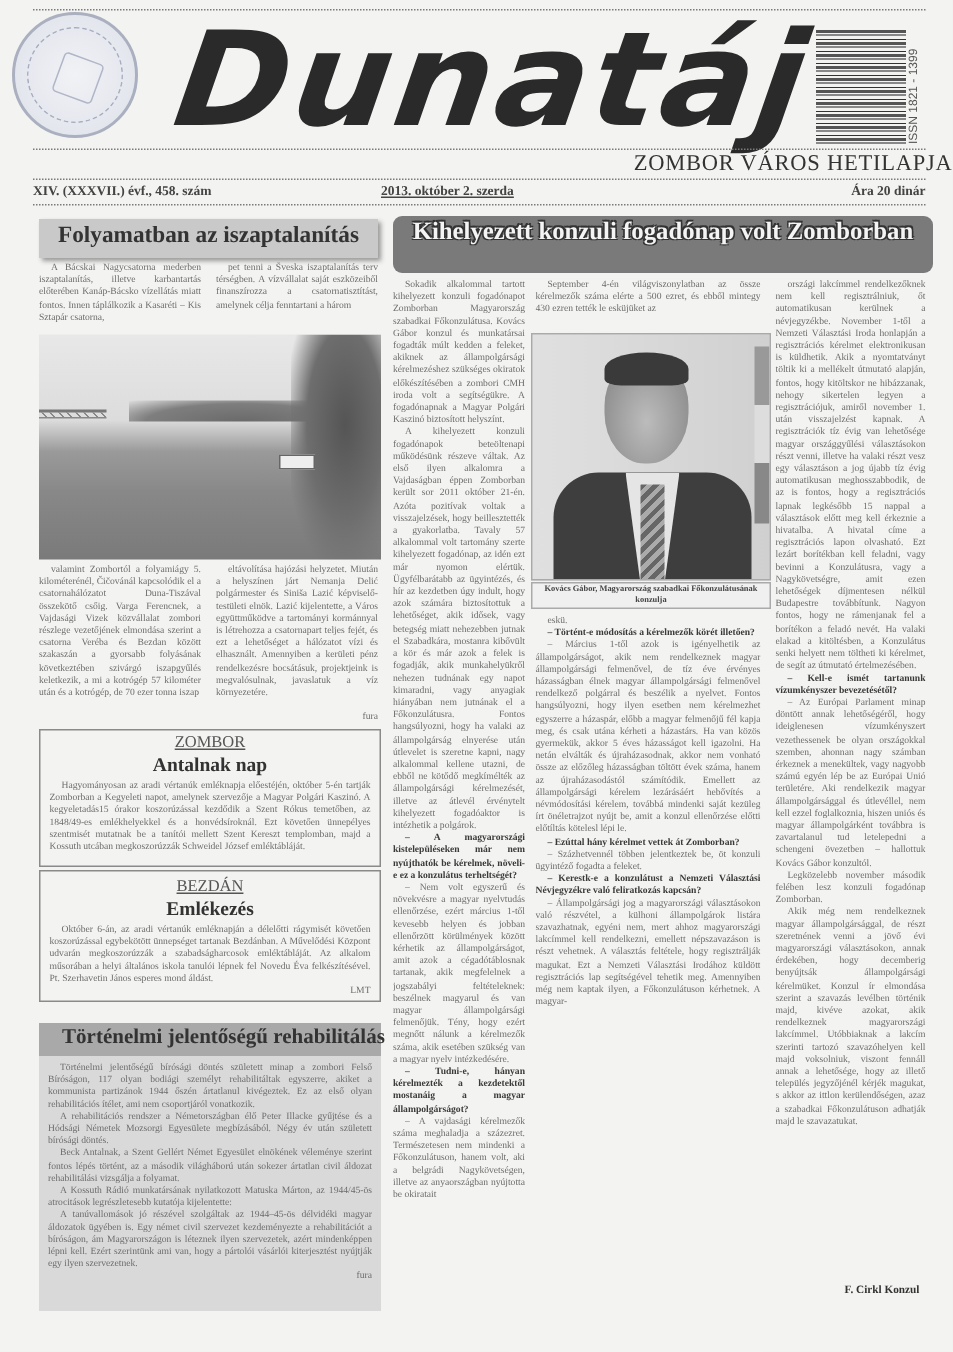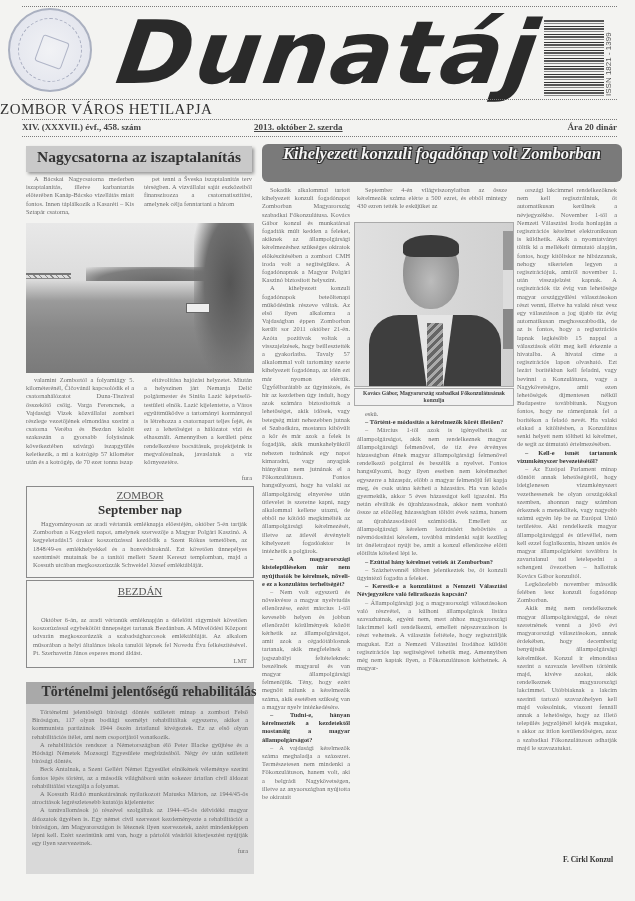--- a/index.html
+++ b/index.html
@@ -15,21 +15,21 @@
   .seal::before { content: ""; position: absolute; left: 8px; top: 8px; right: 8px; bottom: 8px; border-radius: 50%; border: 1px dashed #a7acbf; }
   .seal::after { content: ""; position: absolute; left: 28px; top: 28px; width: 26px; height: 26px; border-radius: 3px; border: 1px solid #b0b5c7; transform: rotate(20deg); }
   .logo { position: absolute; left: 118px; top: 4px; width: 420px; height: 100px;
           font-family: "DejaVu Sans", sans-serif; font-weight: bold; font-style: italic;
           font-size: 92px; line-height: 100px; color: #2a2a2a; letter-spacing: 2px;
           transform: skewX(-8deg) scaleY(0.95); }
   .barcode { position: absolute; left: 544px; top: 20px; width: 60px; height: 76px;
              background: repeating-linear-gradient(to bottom, #555 0 2px, #f3f3f1 2px 3px, #888 3px 4px, #f3f3f1 4px 6px, #333 6px 7px, #f3f3f1 7px 8px); }
   .barcode-num { position: absolute; left: 604px; top: 22px; width: 14px; height: 74px; font-size: 8px; color: #555;
                  writing-mode: vertical-rl; transform: rotate(180deg); font-family: "Liberation Sans", sans-serif; }
-  .subtitle { position: absolute; left: 0; width: 635px; top: 101px; text-align: left; font-size: 15px; color: #333; letter-spacing: 0.5px; }
+  .subtitle { position: absolute; left: 0; width: 635px; top: 101px; text-align: right; font-size: 15px; color: #333; letter-spacing: 0.5px; }
   .issue-row { position: absolute; left: 22px; right: 18px; top: 122px; height: 14px; font-size: 9px; font-weight: bold; color: #444; }
   .issue-left { position: absolute; left: 0; }
   .issue-mid { position: absolute; left: 232px; text-decoration: underline; }
   .issue-right { position: absolute; right: 0; }
 
   
   .txt { font-size: 6.4px; line-height: 8.2px; color: #6c6c6c; text-align: justify; }
   .txt p { text-indent: 8px; }
   .txt .q { font-weight: bold; color: #3a3a3a; }
 
@@ -58,21 +58,21 @@
 
   
   .rehab { position: absolute; left: 26px; top: 682px; width: 228px; height: 192px; background: #d9d9d9; }
   .rehab-head { position: absolute; left: 0; top: 0; width: 228px; height: 22px; background: #a9a9a9; }
   .rehab-title { position: absolute; left: 0; top: 2px; width: 246px; text-align: center; font-size: 14px; font-weight: bold; color: #333; }
   .rehab-text { position: absolute; left: 6px; right: 6px; top: 26px; }
 
   
   .main-head { position: absolute; left: 262px; top: 144px; width: 360px; height: 38px; background: #7a7a7a; border-radius: 6px; }
   .main-title { position: absolute; left: 262px; top: 145px; width: 360px; text-align: center; font-size: 16.5px; line-height: 18px; font-weight: bold; color: #f4f4f4;
-                text-shadow: 1px 1px 0 #333, -1px -1px 0 #333, 1px -1px 0 #333, -1px 1px 0 #333; font-style: italic; }
+                text-shadow: 1px 1px 0 #333, -1px -1px 0 #333, 1px -1px 0 #333, -1px 1px 0 #333; }
   .mcol { position: absolute; overflow: hidden; }
   .photo2 { position: absolute; left: 354px; top: 222px; width: 160px; height: 165px; background: #d4d4d4; border: 1px solid #aaa; overflow: hidden; }
   .photo2 .bg { position: absolute; inset: 0; background: linear-gradient(to right, #e0e0e0 0%, #d0d0d0 100%); }
   .photo2 .head { position: absolute; left: 48px; top: 16px; width: 56px; height: 70px; border-radius: 45% 45% 48% 48%; background: radial-gradient(ellipse at 50% 60%, #bcbcbc 0%, #8e8e8e 80%); }
   .photo2 .hair { position: absolute; left: 48px; top: 12px; width: 56px; height: 22px; border-radius: 50% 50% 20% 20%; background: #3a3a3a; }
   .photo2 .body { position: absolute; left: 14px; top: 92px; width: 132px; height: 80px; border-radius: 30px 30px 0 0; background: #3e3e3e; }
   .photo2 .shirt { position: absolute; left: 62px; top: 92px; width: 36px; height: 80px; background: #e5e5e5; clip-path: polygon(0 0, 100% 0, 70% 100%, 30% 100%); }
   .photo2 .tie { position: absolute; left: 72px; top: 100px; width: 16px; height: 70px; background: repeating-linear-gradient(135deg, #666 0 3px, #aaa 3px 6px); }
   .photo2 .flag { position: absolute; right: 0; top: 8px; width: 10px; height: 118px; background: linear-gradient(to bottom, #999 0 33%, #ddd 33% 66%, #888 66% 100%); }
   .caption { position: absolute; left: 354px; top: 388px; width: 160px; height: 18px; border: 1px solid #aaa; text-align: center; font-size: 5.6px; line-height: 7.4px; color: #444; font-weight: bold; background: #f0f0f0; padding-top: 1px; }
@@ -93,21 +93,21 @@
   <div class="subtitle">ZOMBOR VÁROS HETILAPJA</div>
   <div class="dotline" style="top:119px;"></div>
   <div class="issue-row">
     <span class="issue-left">XIV. (XXXVII.) évf., 458. szám</span>
     <span class="issue-mid">2013. október 2. szerda</span>
     <span class="issue-right">Ára 20 dinár</span>
   </div>
   <div class="dotline" style="top:136px;"></div>
 
   <div class="head-box a1-head"></div>
-  <div class="h1 a1-title">Nagycsatorna az iszaptalanítás</div>
+  <div class="h1 a1-title">Folyamatban az iszaptalanítás</div>
   <div class="a1-col txt" style="left:26px;">
       <p>A Bácskai Nagycsatorna mederben iszaptalanítás, illetve karbantartás előterében Kanáp-Bácsko vízellátás miatt fontos. Innen táplálkozik a Kasaréti – Kis Sztapár csatorna,</p>
     </div>
   <div class="a1-col txt" style="left:144px;">
       <p>pet tenni a Šveska iszaptalanítás terv térségben. A vízvállalat saját eszközeiből finanszírozza a csatornatisztítást, amelynek célja fenntartani a három</p>
     </div>
   <div class="photo1">
     <div class="bridge"></div>
     <div class="treeline"></div>
     <div class="tree"></div>
@@ -118,28 +118,29 @@
     </div>
   <div class="a1-col2 txt" style="left:144px;">
     <p>eltávolítása hajózási helyzetet. Miután a helyszínen járt Nemanja Delić polgármester és Siniša Lazić képviselő-testületi elnök. Lazić kijelentette, a Város együttműködve a tartományi kormánnyal is létrehozza a csatornapart teljes fejét, és ezt a lehetőséget a hálózatot vízi és elhasznált. Amennyiben a kerületi pénz rendelkezésre bocsátásuk, projektjeink is megvalósulnak, javaslatuk a víz környezetére.</p>
   </div>
   <div class="txt" style="position:absolute; left:144px; top:474px; width:108px;">
     <div class="fura">fura</div>
   </div>
 
   <div class="box box1">
     <div class="kicker" style="top:2px;">ZOMBOR</div>
-    <div class="box-title" style="top:15px;">September nap</div>
+    <div class="box-title" style="top:15px;">Antalnak nap</div>
     <div class="box-text txt" style="top:33px;">
         <p>Hagyományosan az aradi vértanúk emléknapja előestéjén, október 5-én tartják Zomborban a Kegyeleti napot, amelynek szervezője a Magyar Polgári Kaszinó. A kegyeletadás15 órakor koszorúzással kezdődik a Szent Rókus temetőben, az 1848/49-es emlékhelyekkel és a honvédsíroknál. Ezt követően ünnepélyes szentmisét mutatnak be a tanítói mellett Szent Kereszt templomban, majd a Kossuth utcában megkoszorúzzák Schweidel József emléktábláját.</p>
       </div>
   </div>
 
   <div class="box box2">
     <div class="kicker" style="top:4px;">BEZDÁN</div>
+    <div class="box-title" style="top:17px;">Emlékezés</div>
     <div class="box-text txt" style="top:35px;">
         <p>Október 6-án, az aradi vértanúk emléknapján a délelőtti rágymisét követően koszorúzással egybekötött ünnepséget tartanak Bezdánban. A Művelődési Központ udvarán megkoszorúzzák a szabadságharcosok emléktábláját. Az alkalom műsorában a helyi általános iskola tanulói lépnek fel Novedu Éva felkészítésével. Pt. Szerhavetin János esperes mond áldást.</p>
       <div class="fura">LMT</div>
     </div>
   </div>
 
   <div class="rehab">
     <div class="rehab-head"></div>
     <div class="rehab-title">Történelmi jelentőségű rehabilitálás</div>
     <div class="rehab-text txt">

